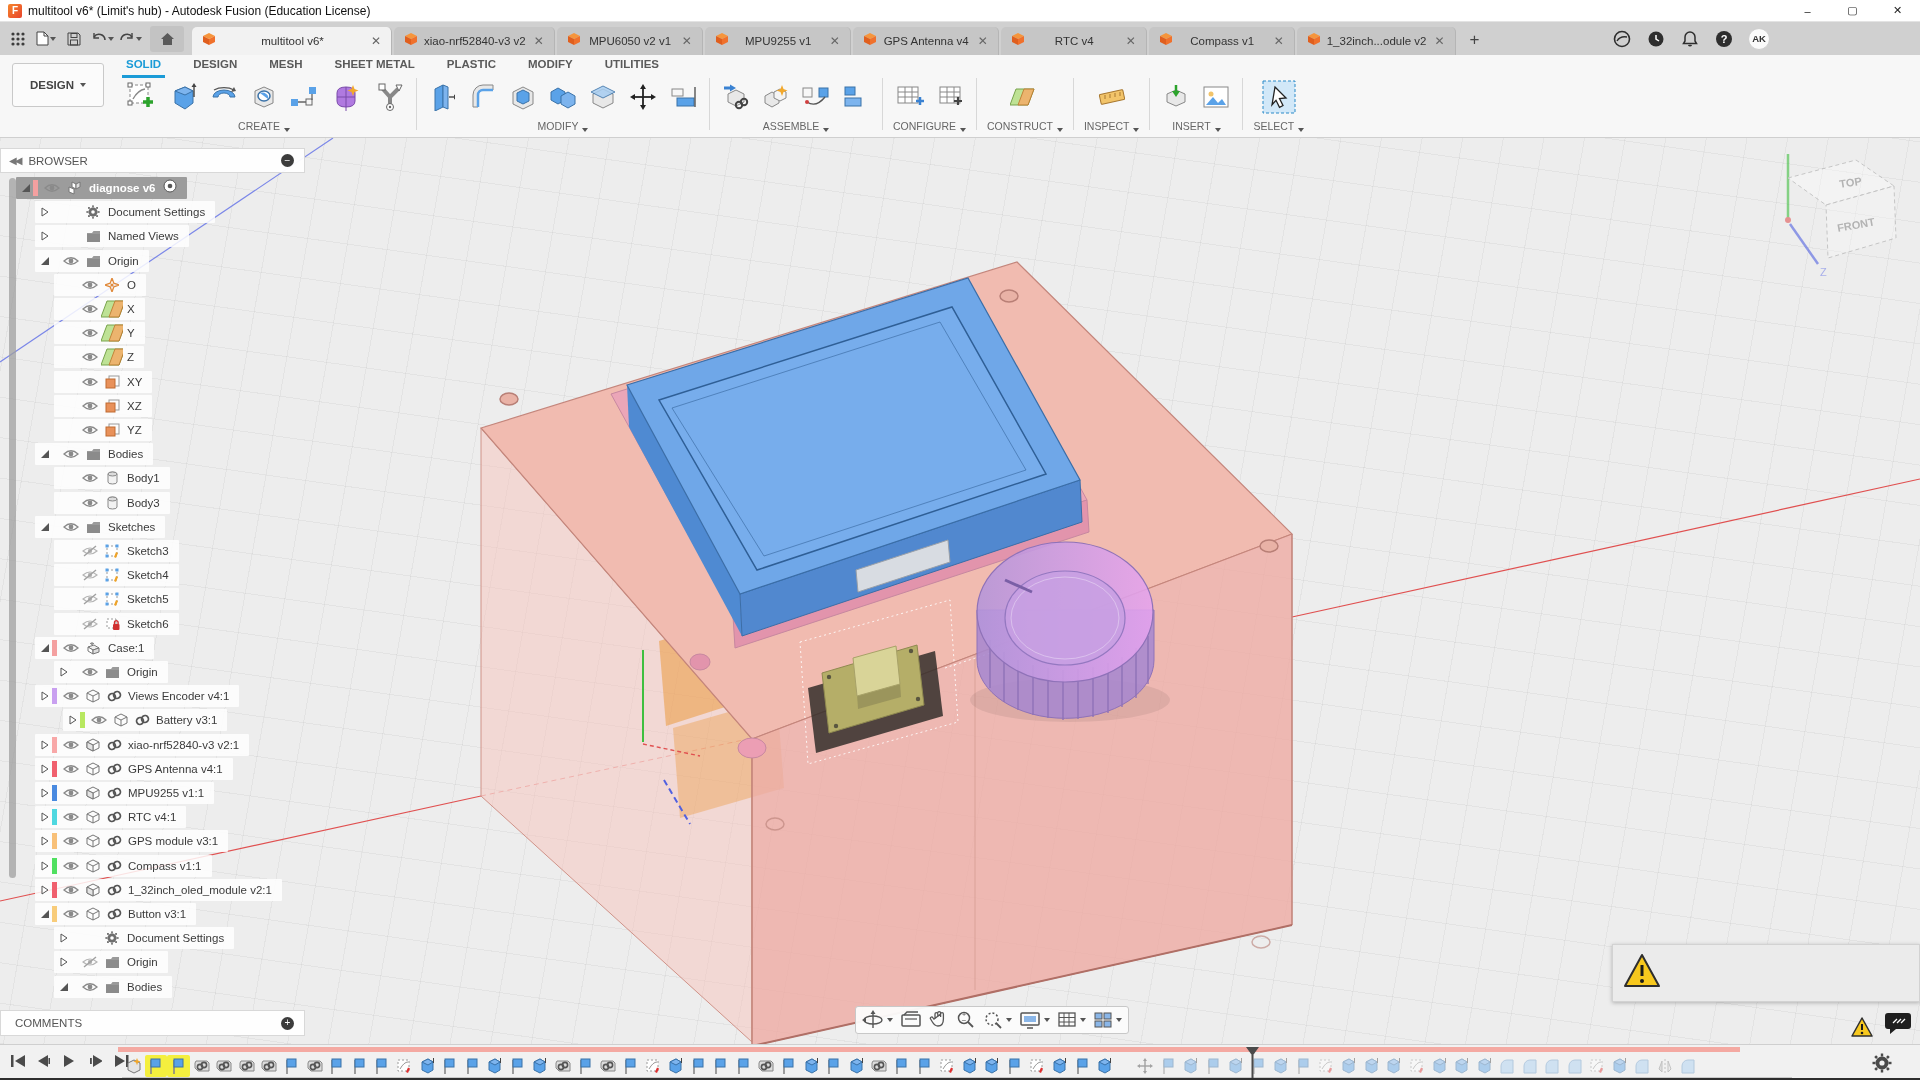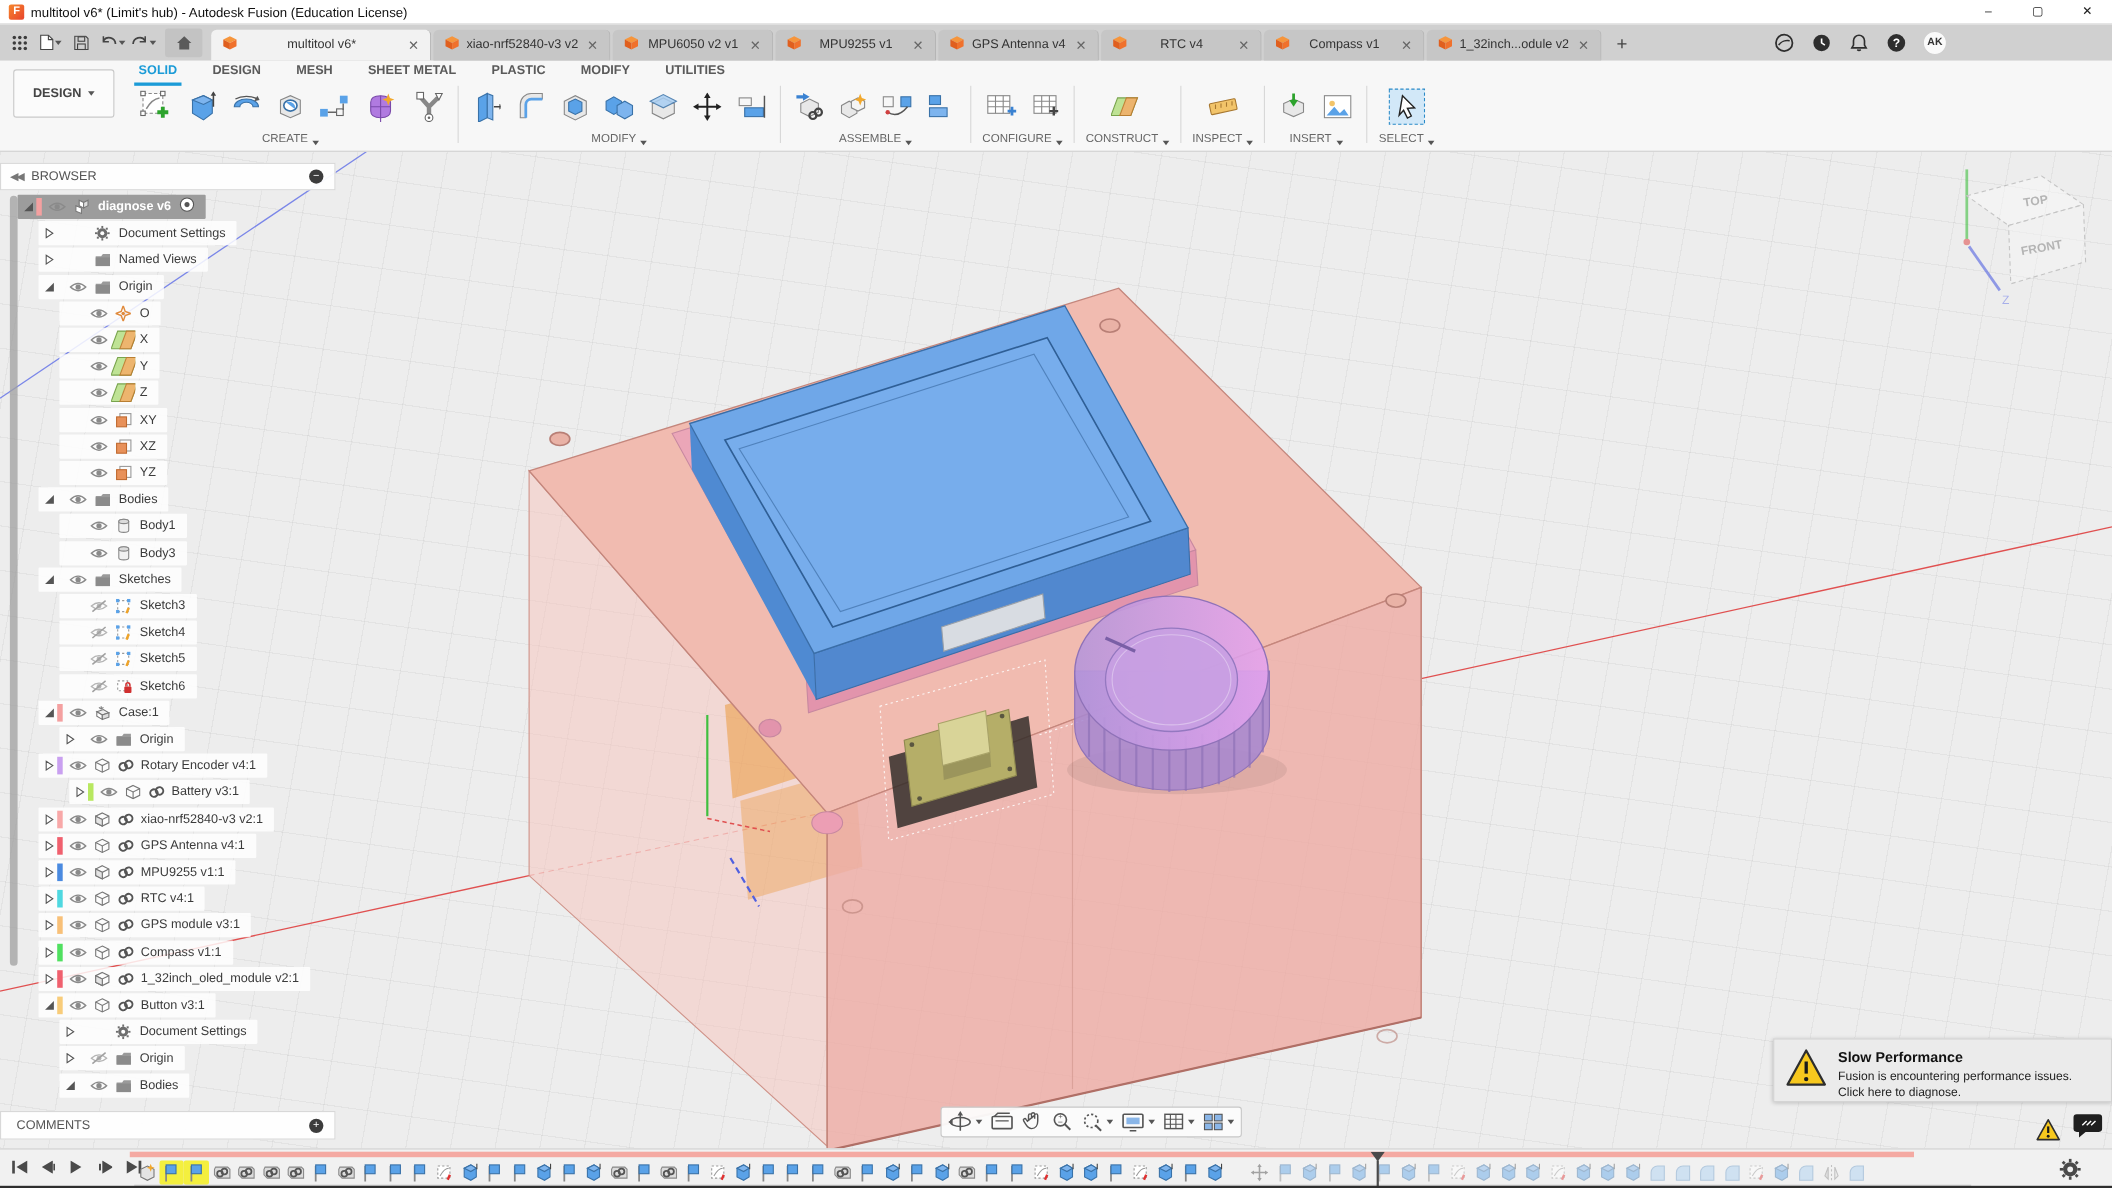--- a/index.html
+++ b/index.html
@@ -1108,21 +1108,21 @@
           </svg>
         </span>
         <span class="slot tlink">
           <svg width="15" height="12">
             <g fill="none" stroke="#555" stroke-width="1.8">
               <ellipse cx="5" cy="7" rx="3.4" ry="3.4" transform="rotate(-35 5 7)"></ellipse>
               <ellipse cx="10" cy="5" rx="3.4" ry="3.4" transform="rotate(-35 10 5)"></ellipse>
             </g>
           </svg>
         </span>
-        <span class="tlabel">Rotary Encoder v4:1</span>
+        <span class="tlabel">Views Encoder v4:1</span>
       </div>
       <div class="tree-row" style="top: 539.4px; left: 35px; margin-left: 28px;">
         <span class="slot arrow">
           <svg width="10" height="10">
             <polygon points="2,1 8,5 2,9" fill="#fff" stroke="#555"></polygon>
           </svg>
         </span>
         <span class="slot cbar" style="background:#b8e860"></span>
         <span class="slot eye">
           <svg width="16" height="10">
@@ -1531,27 +1531,20 @@
         <span class="caret"></span>
     </span>
   </div>
 
   <div class="notice">
     <svg width="38" height="36">
         <polygon points="19,2 36,33 2,33" fill="#f7c81e" stroke="#2e2e2e" stroke-width="2" stroke-linejoin="round"></polygon>
         <rect x="17.5" y="12" width="3" height="11" fill="#1a1a1a"></rect>
         <circle cx="19" cy="28" r="2" fill="#1a1a1a"></circle>
       </svg>
-    <div>
-      <div class="ntitle">Slow Performance</div>
-      <div class="nbody">
-        <span>Fusion is encountering performance issues.</span><br>
-        <span>Click here to diagnose.</span>
-      </div>
-    </div>
   </div>
   <svg class="mini-warn" width="24" height="22">
       <polygon points="12,2 22,20 2,20" fill="#f7c81e" stroke="#2e2e2e" stroke-width="1.5" stroke-linejoin="round"></polygon>
       <rect x="11" y="8" width="2" height="6" fill="#1a1a1a"></rect>
       <circle cx="12" cy="17" r="1.3" fill="#1a1a1a"></circle>
     </svg>
   <svg class="mini-chat" width="28" height="26">
       <path d="M4,3 h20 a3,3 0 0 1 3,3 v10 a3,3 0 0 1 -3,3 h-12 l-6,5 v-5 h-2 a3,3 0 0 1 -3,-3 v-10 a3,3 0 0 1 3,-3 z" fill="#1f1f1f"></path>
       <g stroke="#fff" stroke-width="1.3">
         <line x1="9" y1="13" x2="13" y2="9"></line>

